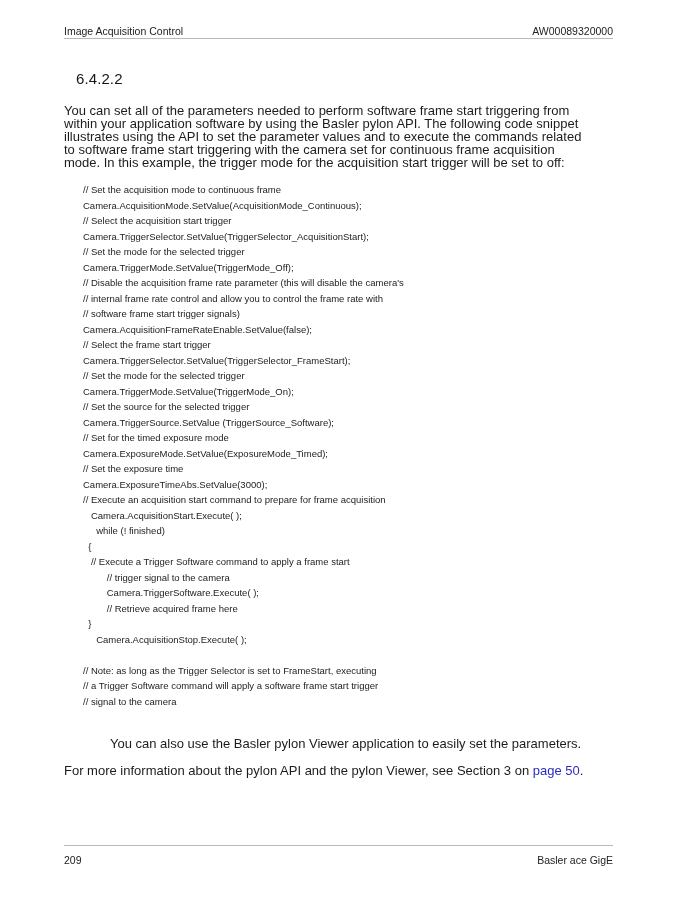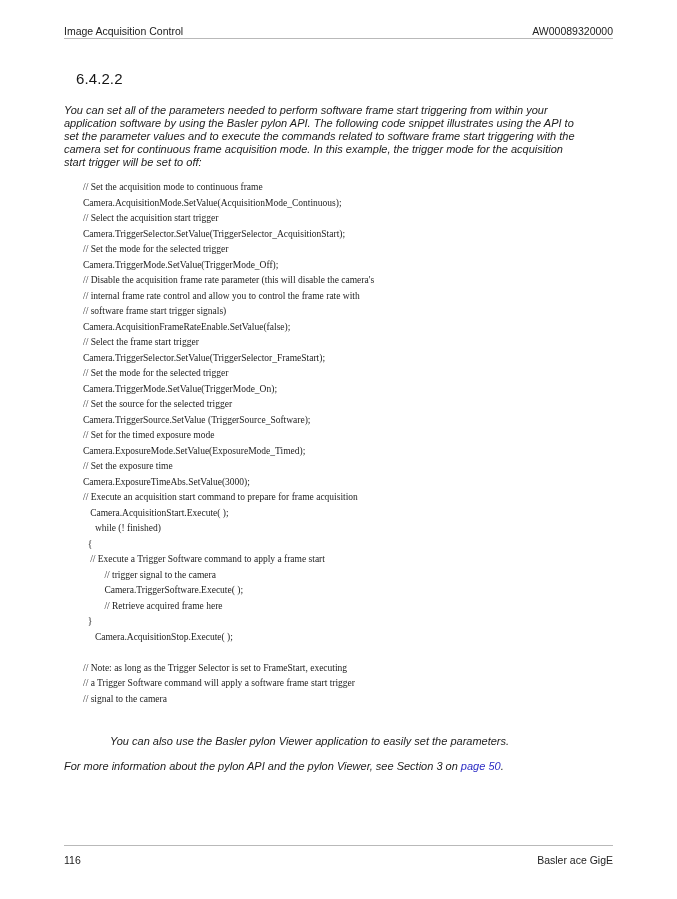--- a/index.html
+++ b/index.html
@@ -40,31 +40,30 @@
     color: #161616;
     letter-spacing: 0.1px;
     margin-left: 12px;
   }
   .section-number {
     width: 70px;
     flex: 0 0 70px;
   }
   
   .para {
-    font-size: 11px;
+    font-size: 13px;
     line-height: 13.1px;
     max-width: 521px;
     color: #1c1c1c;
-    font-style: italic;
   }
   .intro-para { margin-top: 15px; }
   
   .code-block {
     margin: 7px 0 0 19px;
-    font-family: Liberation Serif, serif;
+    font-family: Liberation Sans, sans-serif;
     font-size: 9.5px;
     line-height: 15.5px;
     white-space: pre;
     color: #1c1c1c;
   }
   .outro-para-1 { margin-top: 28px; margin-left: 46px; }
   .outro-para-2 { margin-top: 9px; }
   a.page-link {
     text-decoration: none;
     cursor: pointer;
@@ -135,15 +134,15 @@
 // a Trigger Software command will apply a software frame start trigger
 // signal to the camera</pre>
 
   <p class="para outro-para-1">You can also use the Basler pylon Viewer application to easily set the parameters.</p>
 
   <p class="para outro-para-2"><span>For more information about the pylon API and the pylon Viewer, see Section 3 on </span><a class="page-link" style="color: rgb(43, 43, 196);">page 50</a><span>.</span></p>
 
 </div>
 
 <div class="page-footer">
-  <span>116</span>
+  <span>209</span>
   <span>Basler ace GigE</span>
 </div>
 
 </body></html>

